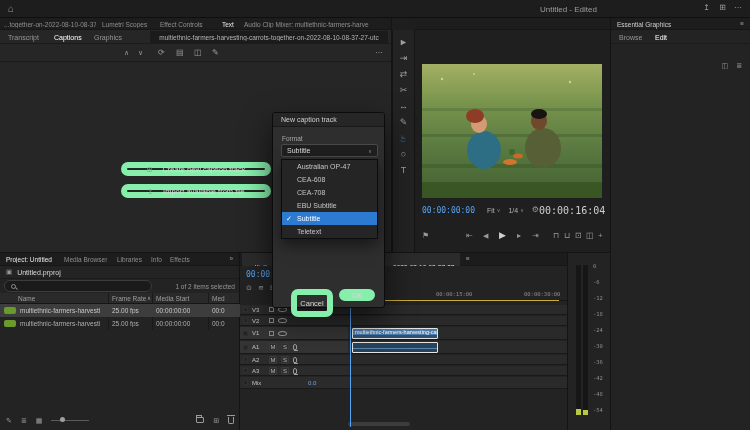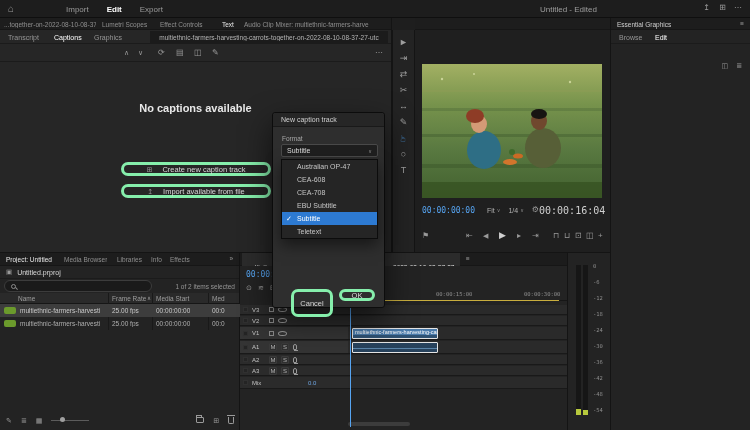--- a/index.html
+++ b/index.html
@@ -14,21 +14,21 @@
 .ghtab{font-size:6.5px;color:#8f8f8f;top:3px;white-space:nowrap;overflow:hidden}
 .ghtab.active{color:#e8e8e8}
 .subtab{position:absolute;top:4px;font-size:7px;color:#969696}
 .subtab.active{color:#fff}
 .searchbox{background:#1a1a1a;border:1px solid #3c3c3c;border-radius:7px;display:flex;align-items:center;gap:4px;padding:0 6px}
 .searchbox input{background:transparent;border:none;outline:none;color:#bbb;font-size:7px;font-family:inherit;width:70px}
 .searchbox input::placeholder{color:#8a8a8a}
 .mag{width:5px;height:5px;border:1px solid #8a8a8a;border-radius:50%;position:relative;flex:0 0 auto}
 .mag::after{content:"";position:absolute;width:3px;height:1px;background:#8a8a8a;right:-3px;bottom:-1px;transform:rotate(45deg)}
 .btn-primary{position:absolute;background:#2d8ceb;color:#fff;border:none;border-radius:8px;font-size:7.5px;font-family:inherit}
-.btn-outline{position:absolute;display:flex;align-items:center;justify-content:center;gap:10px;background:transparent;color:#d8d8d8;border:3px solid #86efac;border-radius:7px;font-size:7.5px;font-family:inherit}
+.btn-outline{position:absolute;display:flex;align-items:center;justify-content:center;gap:10px;background:transparent;color:#d8d8d8;border:6px solid #86efac;border-radius:7px;font-size:7.5px;font-family:inherit}
 .toolicon{font-size:9px;color:#9e9e9e;line-height:1}
 .toolicon.active{color:#4fa3f2}
 .tc{color:#56a4f1;font-size:8px;font-family:"DejaVu Sans Mono",monospace}
 .tc2{color:#cfcfcf;font-size:10px;font-family:"DejaVu Sans Mono",monospace}
 .ctl{font-size:7px;color:#b0b0b0;display:inline-flex;align-items:center;gap:2px}
 .chev{font-size:5px;color:#8a8a8a}
 .dialog{background:#2e2e2e;border:1px solid #0c0c0c;border-radius:3px;box-shadow:0 12px 30px rgba(0,0,0,.6);z-index:50}
 .dlg-title{height:14px;background:#262626;border-bottom:1px solid #191919;border-radius:3px 3px 0 0;display:flex;align-items:center;padding:0 8px;font-size:7px;color:#cfcfcf}
 .select{background:#1f1f1f;border:1px solid #4a4a4a;border-radius:2px;display:flex;align-items:center;justify-content:space-between;padding:0 5px;font-size:7px;color:#ddd}
 .menu{background:#252525;border:1px solid #0c0c0c;box-shadow:0 6px 14px rgba(0,0,0,.5)}
@@ -55,25 +55,20 @@
 .trow{position:absolute;display:flex;align-items:center;gap:4px;padding-left:3px;background:#2b2b2b;border-bottom:1px solid #191919}
 .tlane{position:absolute;background:#2a2a2a;border-bottom:1px solid #191919}
 .cell{position:absolute;font-size:6.5px;color:#c9c9c9;white-space:nowrap;overflow:hidden}
 .chip{position:absolute;width:12px;height:7px;border-radius:2px;background:#6b9a2c}
 </style>
 </head>
 <body>
 
 <header class="abs topbar" style="left:0;top:0;width:750px;height:18px">
   <span class="abs icon" style="left:8px;top:4px;font-size:10px">⌂</span>
-  <nav class="abs row" style="left:66px;top:0;height:18px;gap:18px">
-    <span class="modetab">Import</span>
-    <span class="modetab active">Edit</span>
-    <span class="modetab">Export</span>
-  </nav>
   <span class="abs" style="left:540px;top:5px;font-size:8px;color:#9e9e9e">Untitled - Edited</span>
   <span class="abs icon" style="right:40px;top:4px">↥</span>
   <span class="abs icon" style="right:24px;top:4px">⊞</span>
   <span class="abs icon" style="right:8px;top:4px">⋯</span>
 </header>
 
 <section class="abs" style="left:0;top:18px;width:392px;height:234px;background:#262626;border-right:1px solid #141414">
   <div style="position:relative;height:12px;background:#1d1d1d;border-bottom:1px solid #161616">
     <span class="abs ghtab" style="left:4px;max-width:92px">...together-on-2022-08-10-08-37-27-utc.mp4</span>
     <span class="abs ghtab" style="left:102px">Lumetri Scopes</span>
@@ -92,21 +87,20 @@
   <div style="position:relative;height:18px;border-bottom:1px solid #1b1b1b">
     <span class="abs icon" style="left:124px;top:5px;font-size:7px">∧</span>
     <span class="abs icon" style="left:138px;top:5px;font-size:7px">∨</span>
     <span class="abs icon" style="left:158px;top:5px">⟳</span>
     <span class="abs icon" style="left:176px;top:5px">▤</span>
     <span class="abs icon" style="left:194px;top:5px">◫</span>
     <span class="abs icon" style="left:212px;top:5px">✎</span>
     <span class="abs icon" style="right:8px;top:5px">⋯</span>
   </div>
   <div style="position:relative;height:189px">
-    <div class="abs" style="left:0;right:0;top:40px;text-align:center;font-size:11px;font-weight:bold;color:#e8e8e8">No captions available</div>
     <button class="btn-outline" style="top:100px;left:121px;width:150px;height:14px">
       <span class="icon" style="font-size:7px">⊞</span>
       <span>Create new caption track</span>
     </button>
     <button class="btn-outline" style="top:122px;left:121px;width:150px;height:14px">
       <span class="icon" style="font-size:7px">↥</span>
       <span>Import available from file</span>
     </button>
   </div>
 </section>

